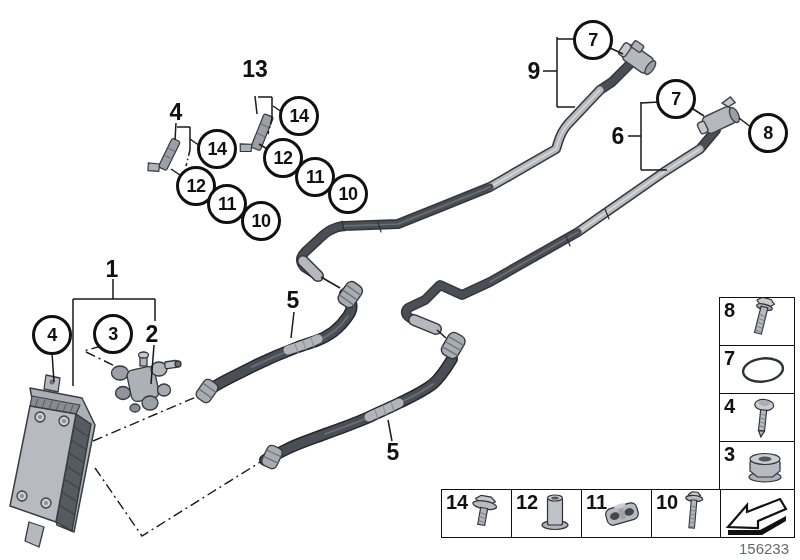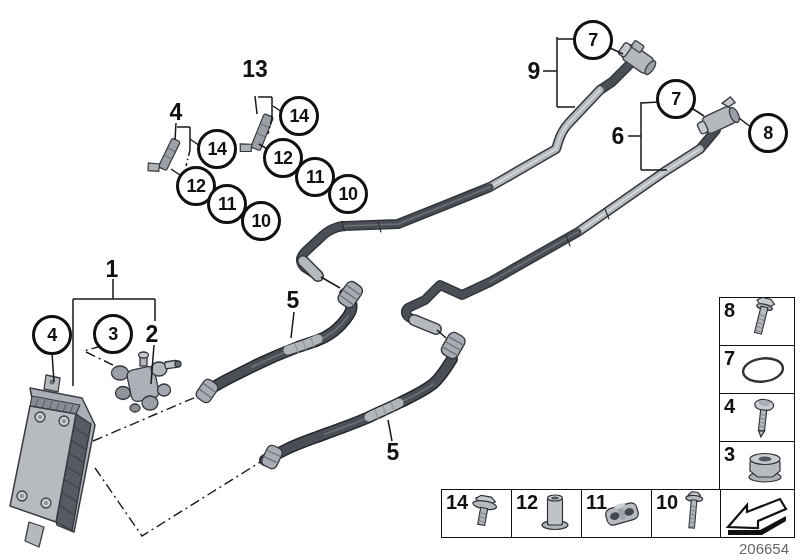--- a/index.html
+++ b/index.html
@@ -349,15 +349,15 @@
             <line x1="-2.8" y1="9" x2="2.8" y2="10.2"></line>
         <line x1="-2.8" y1="13" x2="2.8" y2="14.2"></line>
             <line x1="-2.8" y1="17" x2="2.8" y2="18.2"></line>
         <line x1="-2.8" y1="21" x2="2.8" y2="22.2"></line>
             <line x1="-2.8" y1="25" x2="2.8" y2="26.2"></line>
       </g>
     </g>
   </svg>
 </div>
 
-<div id="docnum">206654</div>
+<div id="docnum">156233</div>
 
 </div>
 
 </body></html>

